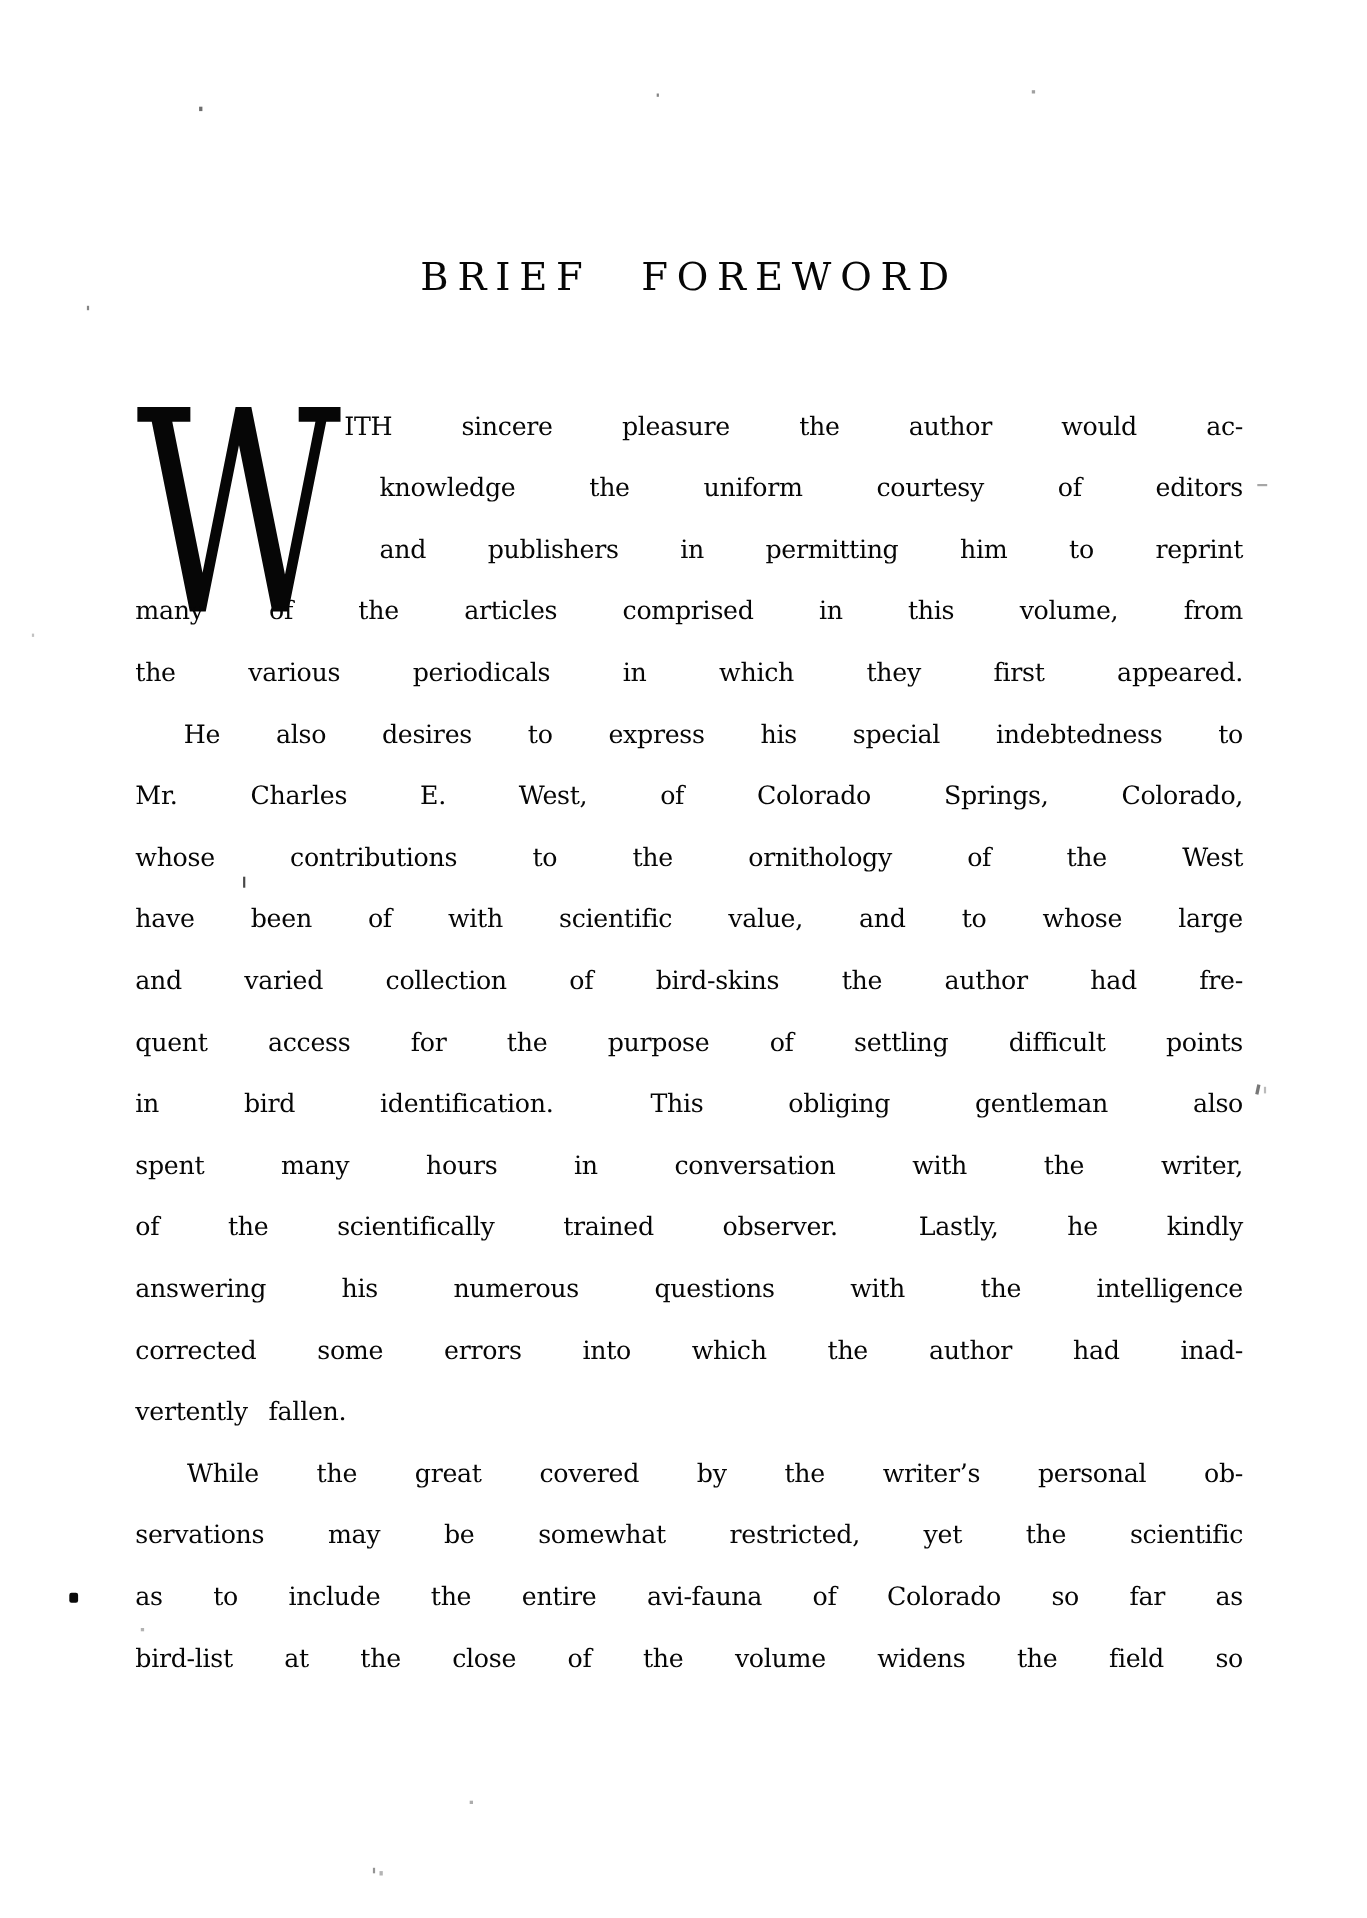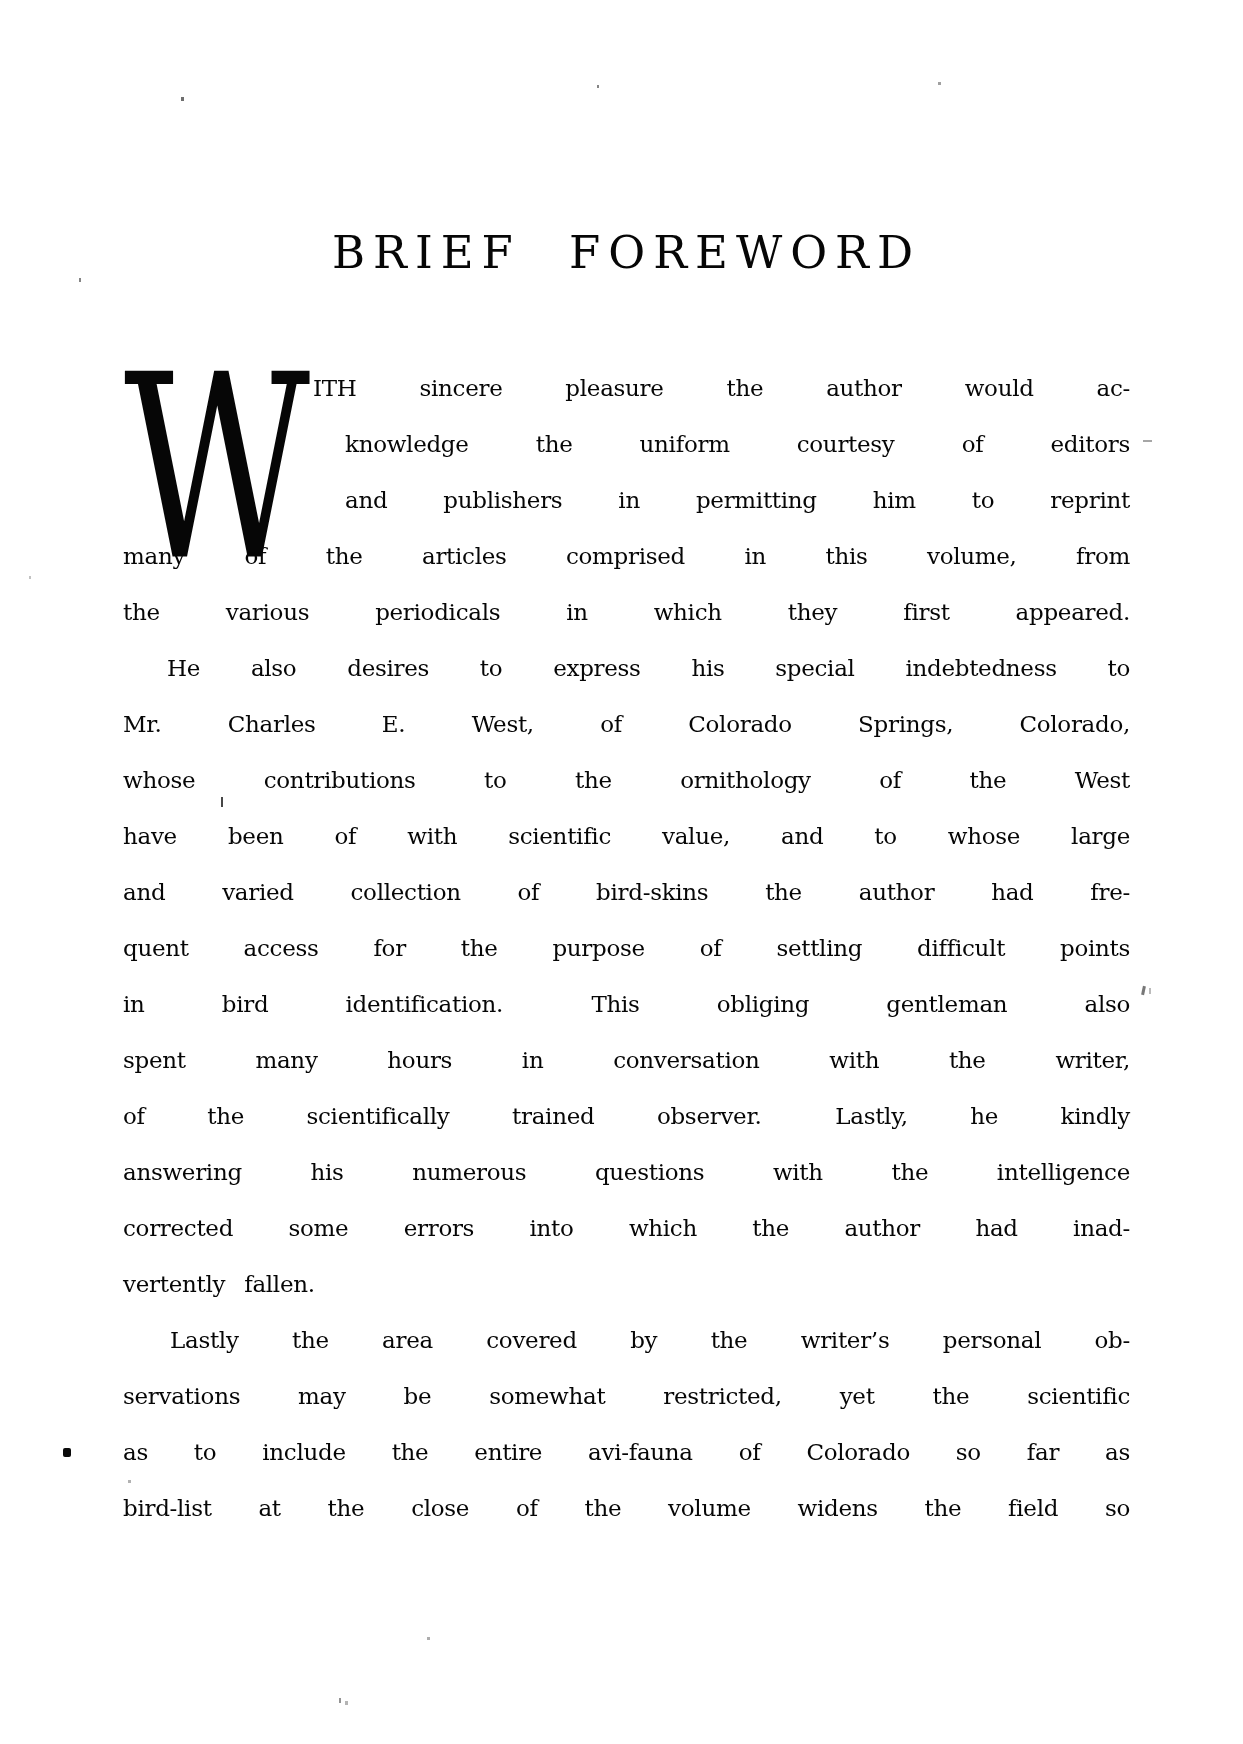--- a/index.html
+++ b/index.html
@@ -10,21 +10,21 @@
     background:#ffffff;
     margin:0 auto;
     overflow:hidden;
     font-family:"DejaVu Serif", serif;
     color:#060606;
   }
   .title{
     position:absolute;
     left:123px;top:228px;width:1007px;
     text-align:center;
-    font-size:45px;
+    font-size:35px;
     line-height:50px;
     letter-spacing:8px;
     word-spacing:26px;
     white-space:nowrap;
   }
   .drop-cap{
     position:absolute;
     left:124px;top:341px;
     font-size:255px;
     line-height:1;
@@ -71,21 +71,21 @@
     <div class="ln">whose contributions to the ornithology of the West</div>
     <div class="ln">have been of with scientific value, and to whose large</div>
     <div class="ln">and varied collection of bird-skins the author had fre-</div>
     <div class="ln">quent access for the purpose of settling difficult points</div>
     <div class="ln">in bird identification.  This obliging gentleman also</div>
     <div class="ln">spent many hours in conversation with the writer,</div>
     <div class="ln">of the scientifically trained observer.  Lastly, he kindly</div>
     <div class="ln">answering his numerous questions with the intelligence</div>
     <div class="ln">corrected some errors into which the author had inad-</div>
     <div class="ln endp">vertently fallen.</div>
-    <div class="ln ind2">Lastly the area covered by the writer’s personal ob-</div>
+    <div class="ln ind2">While the great covered by the writer’s personal ob-</div>
     <div class="ln">servations may be somewhat restricted, yet the scientific</div>
     <div class="ln">as to include the entire avi-fauna of Colorado so far as</div>
     <div class="ln">bird-list at the close of the volume widens the field so</div>
   </div>
 
   <div class="speck" style="left:181px;top:97px;width:3px;height:4px;background:#555;opacity:.85"></div>
   <div class="speck" style="left:597px;top:85px;width:2px;height:3px;background:#666;opacity:.8"></div>
   <div class="speck" style="left:938px;top:82px;width:3px;height:3px;background:#777;opacity:.7"></div>
   <div class="speck" style="left:79px;top:278px;width:2px;height:4px;background:#666;opacity:.8"></div>
   <div class="speck" style="left:1143px;top:440px;width:9px;height:2px;background:#888;opacity:.75"></div>

